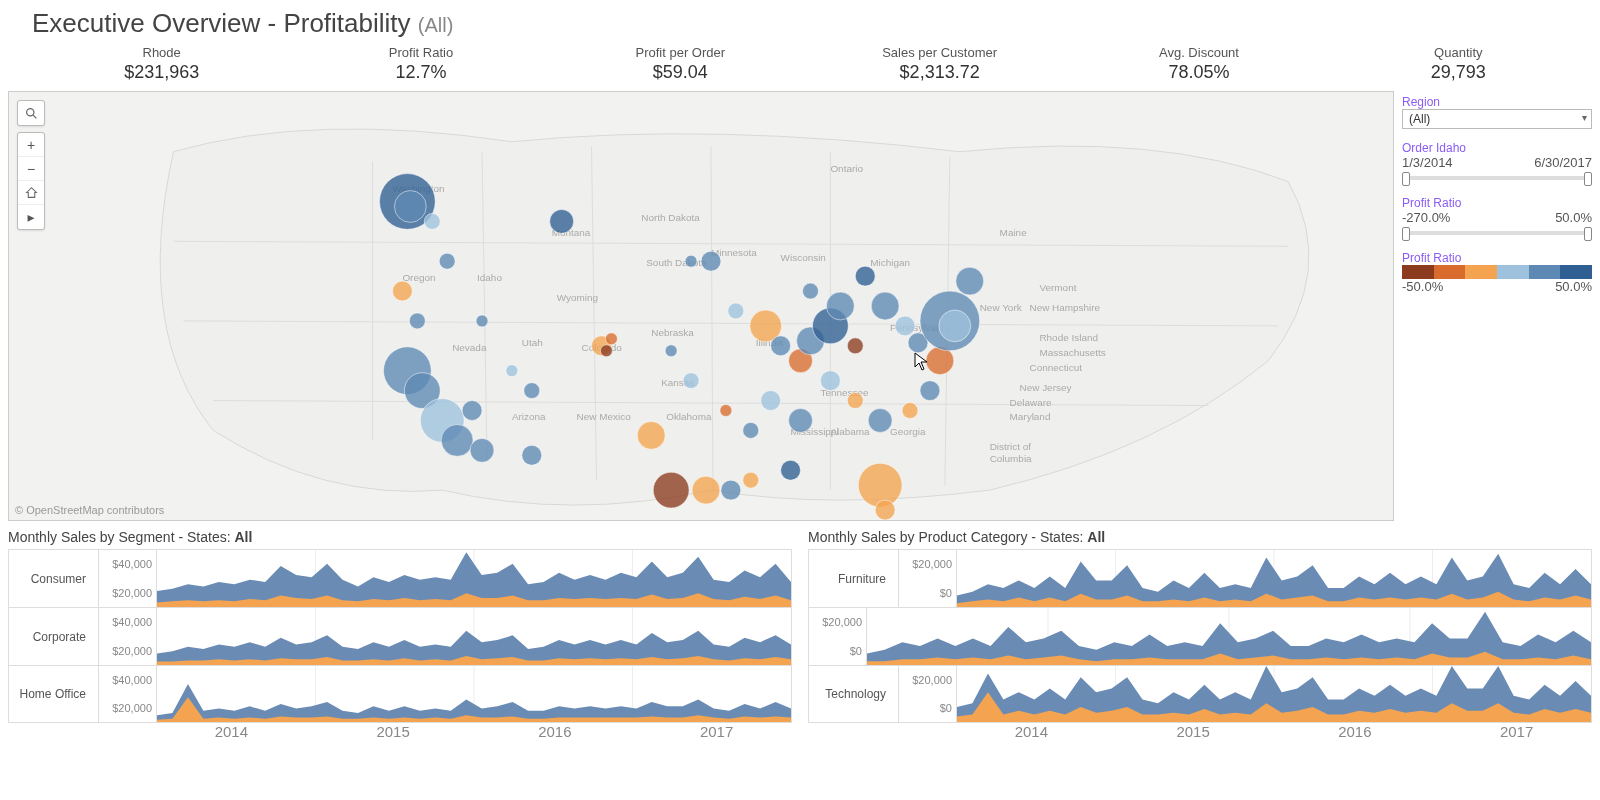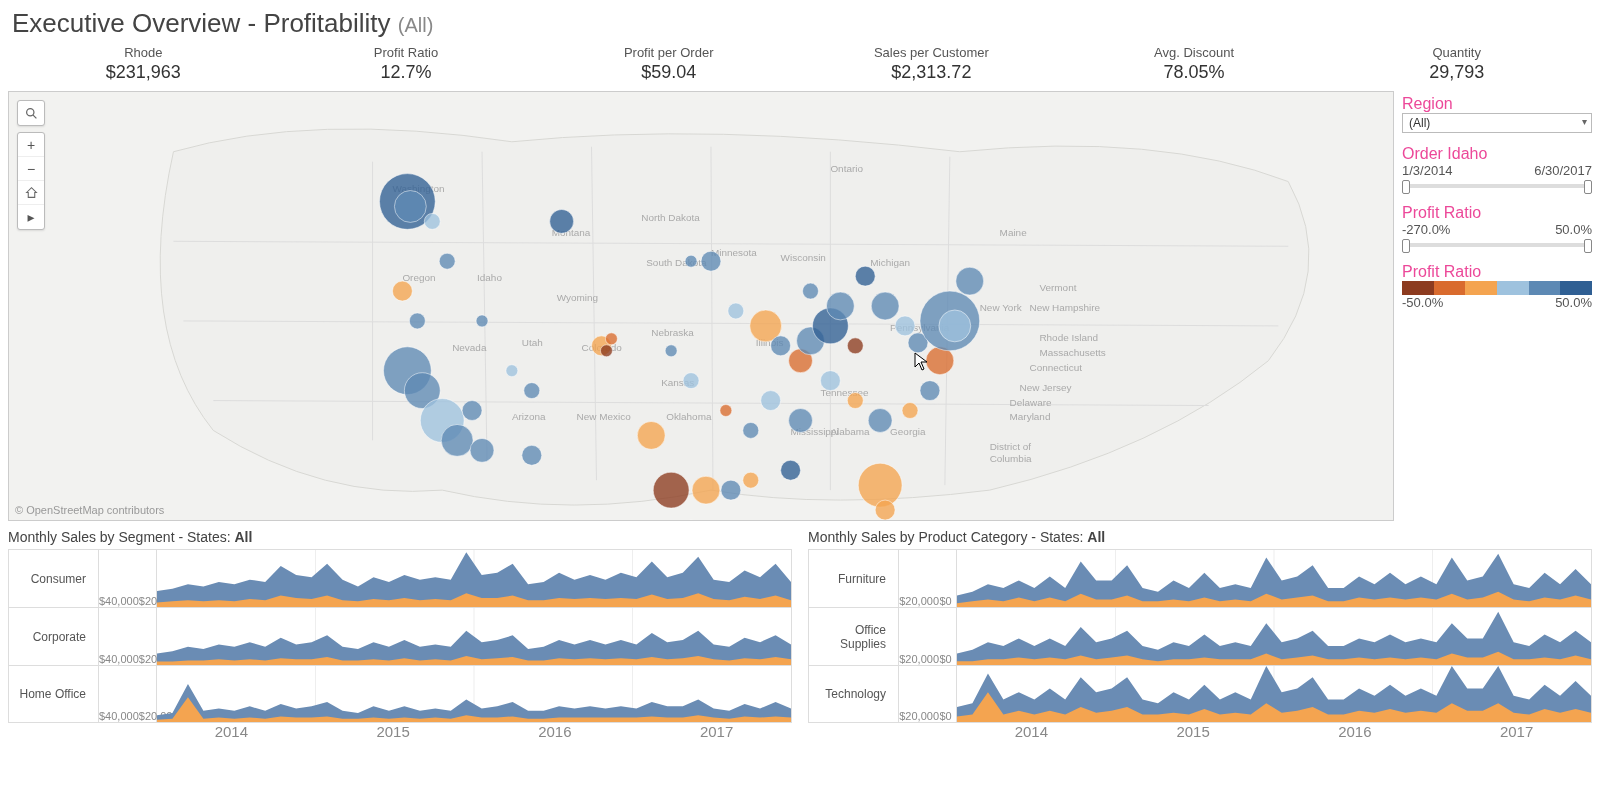--- a/index.html
+++ b/index.html
@@ -1,48 +1,48 @@
 <!DOCTYPE html>
 <html><head>
 <meta charset="utf-8">
 <style>
   * { box-sizing: border-box; margin: 0; padding: 0; }
   body { font-family: -apple-system, "Segoe UI", Arial, sans-serif; background: #fff; color: #333; width: 1600px; height: 800px; overflow: hidden; font-size: 13px; }
-  .header { padding: 8px 12px 0; }
+  .header { padding: 8px 12px 0; margin-left: 20px; }
   .title { font-size: 26px; font-weight: 400; color: #444; }
   .title-suffix { font-size: 20px; color: #888; }
   .kpi-row { display: flex; padding: 6px 0 8px; }
   .kpi { flex: 1; text-align: center; }
   .kpi-label { font-size: 13px; color: #555; }
   .kpi-value { font-size: 18px; color: #333; margin-top: 2px; }
   .main { display: flex; padding: 0 8px; gap: 8px; }
   .map-panel { position: relative; flex: 1; height: 430px; border: 1px solid #ccc; background: #f2f2f0; overflow: hidden; }
   .map-toolbar { position: absolute; left: 8px; top: 8px; display: flex; flex-direction: column; gap: 6px; }
   .map-group { background: #fff; border: 1px solid #bbb; border-radius: 3px; box-shadow: 0 1px 2px rgba(0,0,0,.1); }
   .map-btn { width: 26px; height: 24px; display: flex; align-items: center; justify-content: center; cursor: pointer; font-size: 14px; color: #555; border-bottom: 1px solid #eee; }
   .map-btn:last-child { border-bottom: none; }
   .attrib { position: absolute; left: 6px; bottom: 4px; font-size: 11px; color: #999; }
   .controls { width: 190px; display: flex; flex-direction: column; gap: 12px; padding-top: 4px; }
-  .ctrl-label { font-size: 16px; color: #ec4899; }
+  .ctrl-label { font-size: 12px; color: #8b5cf6; }
   .dropdown { width: 100%; border: 1px solid #bbb; background: #fff; font-size: 12px; padding: 2px 18px 2px 6px; height: 20px; position: relative; cursor: pointer; }
   .dropdown::after { content: "▾"; position: absolute; right: 4px; top: 2px; font-size: 10px; color: #666; }
   .slider-row { display: flex; justify-content: space-between; font-size: 13px; color: #555; margin-bottom: 2px; }
   .slider-track { position: relative; height: 12px; }
   .slider-track .bar { position: absolute; top: 4px; left: 6px; right: 6px; height: 4px; background: #ddd; border-radius: 2px; }
   .slider-track .handle { position: absolute; top: 0; width: 8px; height: 14px; background: #fff; border: 1px solid #888; border-radius: 2px; cursor: pointer; }
   .legend-bar { height: 14px; width: 100%; display: flex; }
   .legend-bar div { flex: 1; }
   .bottom { display: flex; gap: 16px; padding: 8px 8px 0; }
   .bottom-panel { flex: 1; }
   .panel-title { font-size: 14px; color: #444; margin-bottom: 4px; }
   .panel-title b { font-weight: 600; }
   .small-chart-row { display: flex; border: 1px solid #ddd; border-bottom: none; height: 58px; }
   .small-chart-row:last-child { border-bottom: 1px solid #ddd; }
   .row-label { width: 90px; display: flex; align-items: center; justify-content: flex-end; padding-right: 12px; font-size: 12px; color: #555; border-right: 1px solid #ddd; text-align: right; }
-  .row-axis { width: 58px; display: flex; justify-content: space-around; align-items: flex-end; padding-right: 4px; font-size: 11px; color: #888; border-right: 1px solid #ddd; }
+  .row-axis { width: 58px; display: flex; flex-direction: column; justify-content: space-around; align-items: flex-end; padding-right: 4px; font-size: 11px; color: #888; border-right: 1px solid #ddd; }
   .row-chart { flex: 1; position: relative; }
   .row-chart svg { width: 100%; height: 100%; display: block; }
   .year-axis { display: flex; margin-left: 148px; font-size: 15px; color: #888; gap: 11px; }
   .year-axis span { flex: 1; text-align: center; }
   .map-svg { position: absolute; inset: 0; width: 100%; height: 100%; }
   .state-label { font-size: 10px; fill: #aaa; font-family: inherit; }
   .cursor { position: absolute; width: 16px; height: 20px; pointer-events: none; }
 </style>
 </head>
 <body>
@@ -353,21 +353,20 @@
         <svg viewBox="0 0 600 54" preserveAspectRatio="none">
           <line x1="150.0" y1="0" x2="150.0" y2="54" stroke="#eee"></line>
               <line x1="300.0" y1="0" x2="300.0" y2="54" stroke="#eee"></line>
               <line x1="450.0" y1="0" x2="450.0" y2="54" stroke="#eee"></line>
           <path d="M0 54 L0.0 43.2 L14.6 39.6 L29.3 32.4 L43.9 36.0 L58.5 28.8 L73.2 36.0 L87.8 25.2 L102.4 36.0 L117.1 10.8 L131.7 28.8 L146.3 28.8 L161.0 14.4 L175.6 36.0 L190.2 39.6 L204.9 28.8 L219.5 36.0 L234.1 21.6 L248.8 36.0 L263.4 32.4 L278.0 36.0 L292.7 7.2 L307.3 28.8 L322.0 25.2 L336.6 14.4 L351.2 36.0 L365.9 36.0 L380.5 25.2 L395.1 32.4 L409.8 21.6 L424.4 32.4 L439.0 25.2 L453.7 32.4 L468.3 7.2 L482.9 28.8 L497.6 25.2 L512.2 3.6 L526.8 32.4 L541.5 36.0 L556.1 21.6 L570.7 32.4 L585.4 18.0 L600.0 32.4 L600 54 Z" fill="#6a8cb4"></path>
           <path d="M0 54 L0.0 50.4 L14.6 48.6 L29.3 46.8 L43.9 48.6 L58.5 45.0 L73.2 48.6 L87.8 45.0 L102.4 48.6 L117.1 41.4 L131.7 46.8 L146.3 46.8 L161.0 43.2 L175.6 48.6 L190.2 48.6 L204.9 46.8 L219.5 48.6 L234.1 45.0 L248.8 48.6 L263.4 46.8 L278.0 48.6 L292.7 41.4 L307.3 46.8 L322.0 45.0 L336.6 43.2 L351.2 48.6 L365.9 48.6 L380.5 45.0 L395.1 46.8 L409.8 45.0 L424.4 46.8 L439.0 45.0 L453.7 46.8 L468.3 41.4 L482.9 46.8 L497.6 45.0 L512.2 39.6 L526.8 46.8 L541.5 48.6 L556.1 45.0 L570.7 46.8 L585.4 43.2 L600.0 46.8 L600 54 Z" fill="#f4a450"></path>
         </svg>
       </div>
         </div>
         <div class="small-chart-row">
-      <div class="row-label">Office Supplies</div>
       <div class="row-axis">
             <span>$20,000</span>
             <span>$0</span>
           </div>
       <div class="row-chart">
         <svg viewBox="0 0 600 54" preserveAspectRatio="none">
           <line x1="150.0" y1="0" x2="150.0" y2="54" stroke="#eee"></line>
               <line x1="300.0" y1="0" x2="300.0" y2="54" stroke="#eee"></line>
               <line x1="450.0" y1="0" x2="450.0" y2="54" stroke="#eee"></line>
           <path d="M0 54 L0.0 43.2 L14.6 39.6 L29.3 32.4 L43.9 36.0 L58.5 28.8 L73.2 36.0 L87.8 28.8 L102.4 36.0 L117.1 18.0 L131.7 32.4 L146.3 28.8 L161.0 21.6 L175.6 36.0 L190.2 39.6 L204.9 32.4 L219.5 36.0 L234.1 25.2 L248.8 36.0 L263.4 32.4 L278.0 36.0 L292.7 14.4 L307.3 32.4 L322.0 28.8 L336.6 21.6 L351.2 36.0 L365.9 36.0 L380.5 28.8 L395.1 32.4 L409.8 25.2 L424.4 32.4 L439.0 28.8 L453.7 32.4 L468.3 14.4 L482.9 28.8 L497.6 28.8 L512.2 3.6 L526.8 32.4 L541.5 36.0 L556.1 25.2 L570.7 32.4 L585.4 21.6 L600.0 32.4 L600 54 Z" fill="#6a8cb4"></path>

